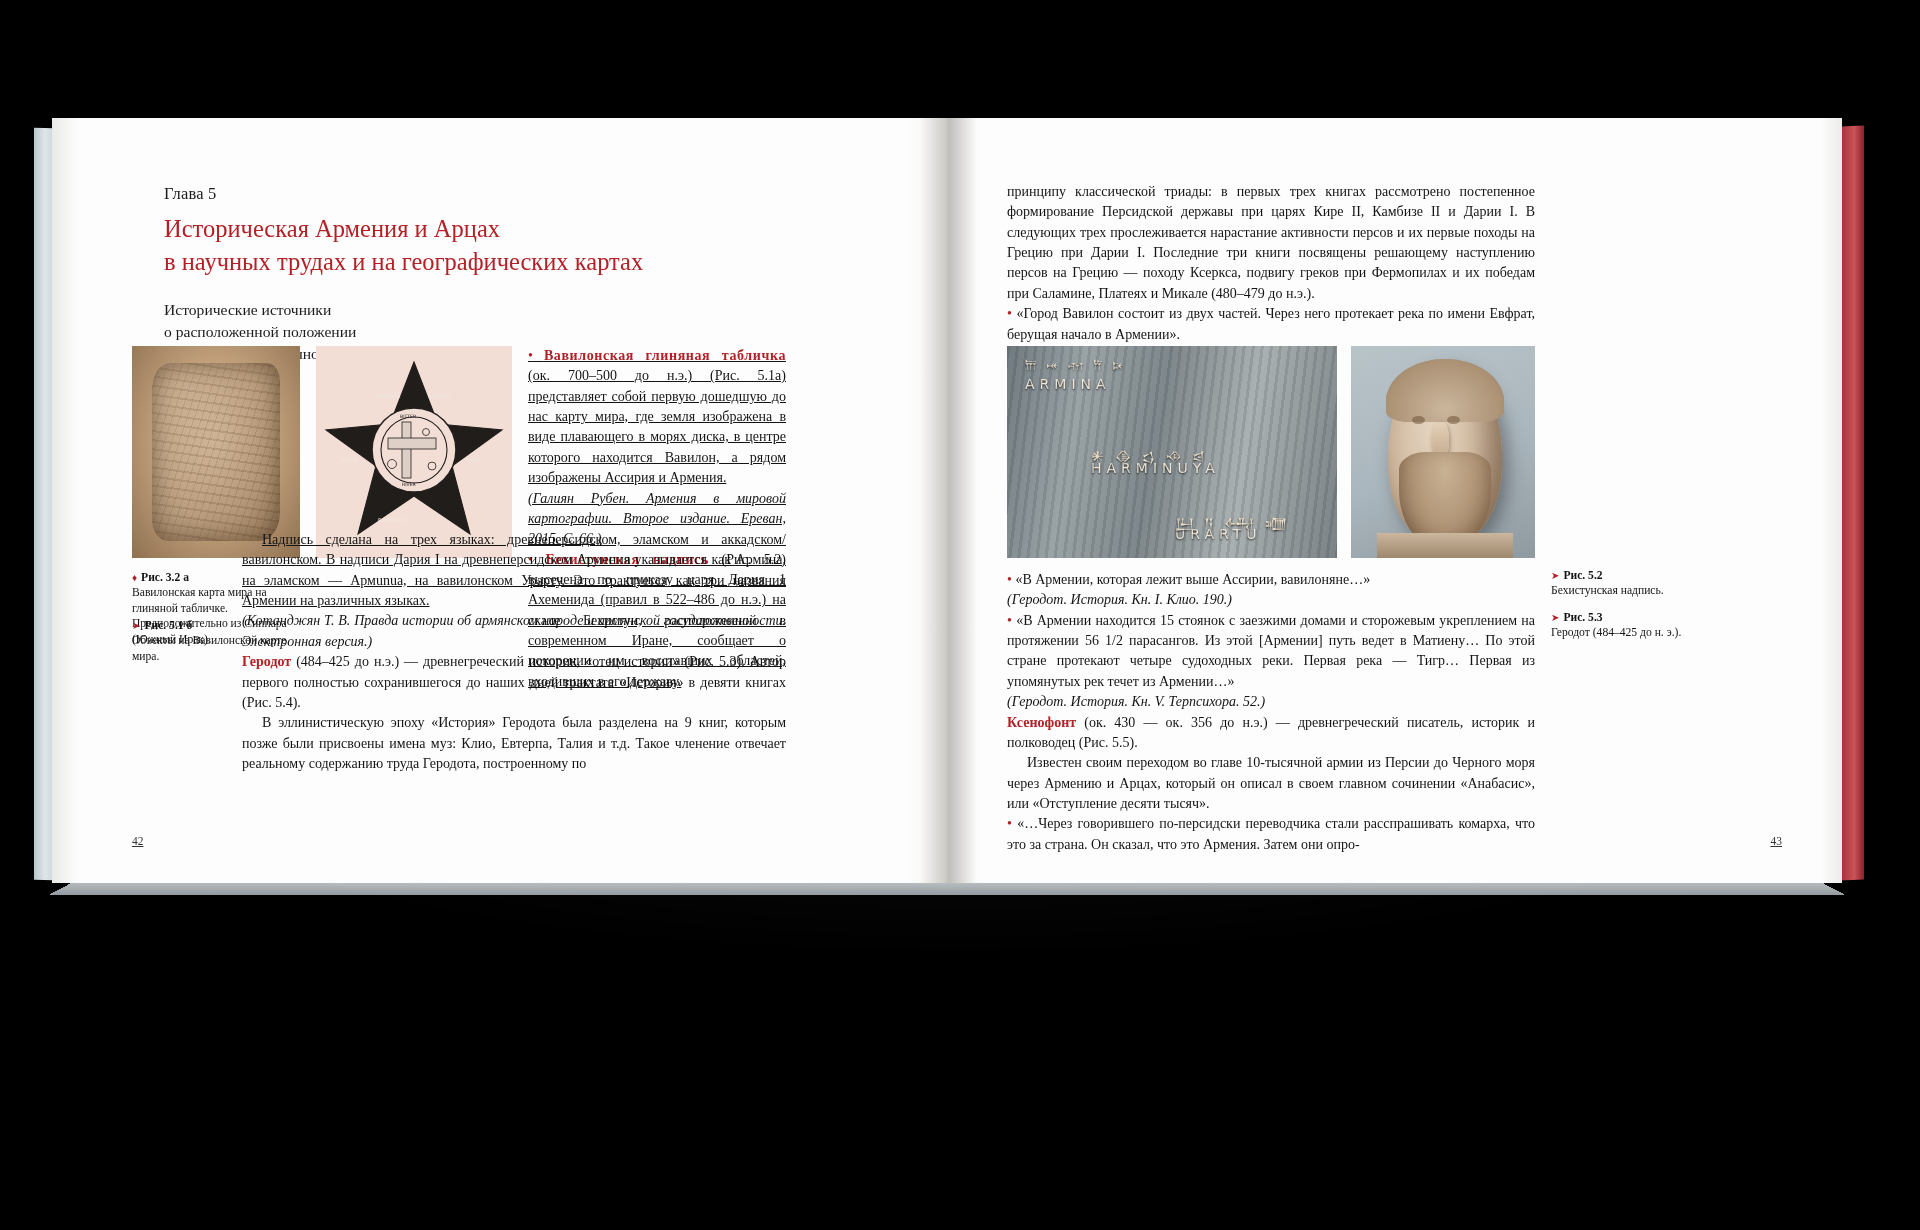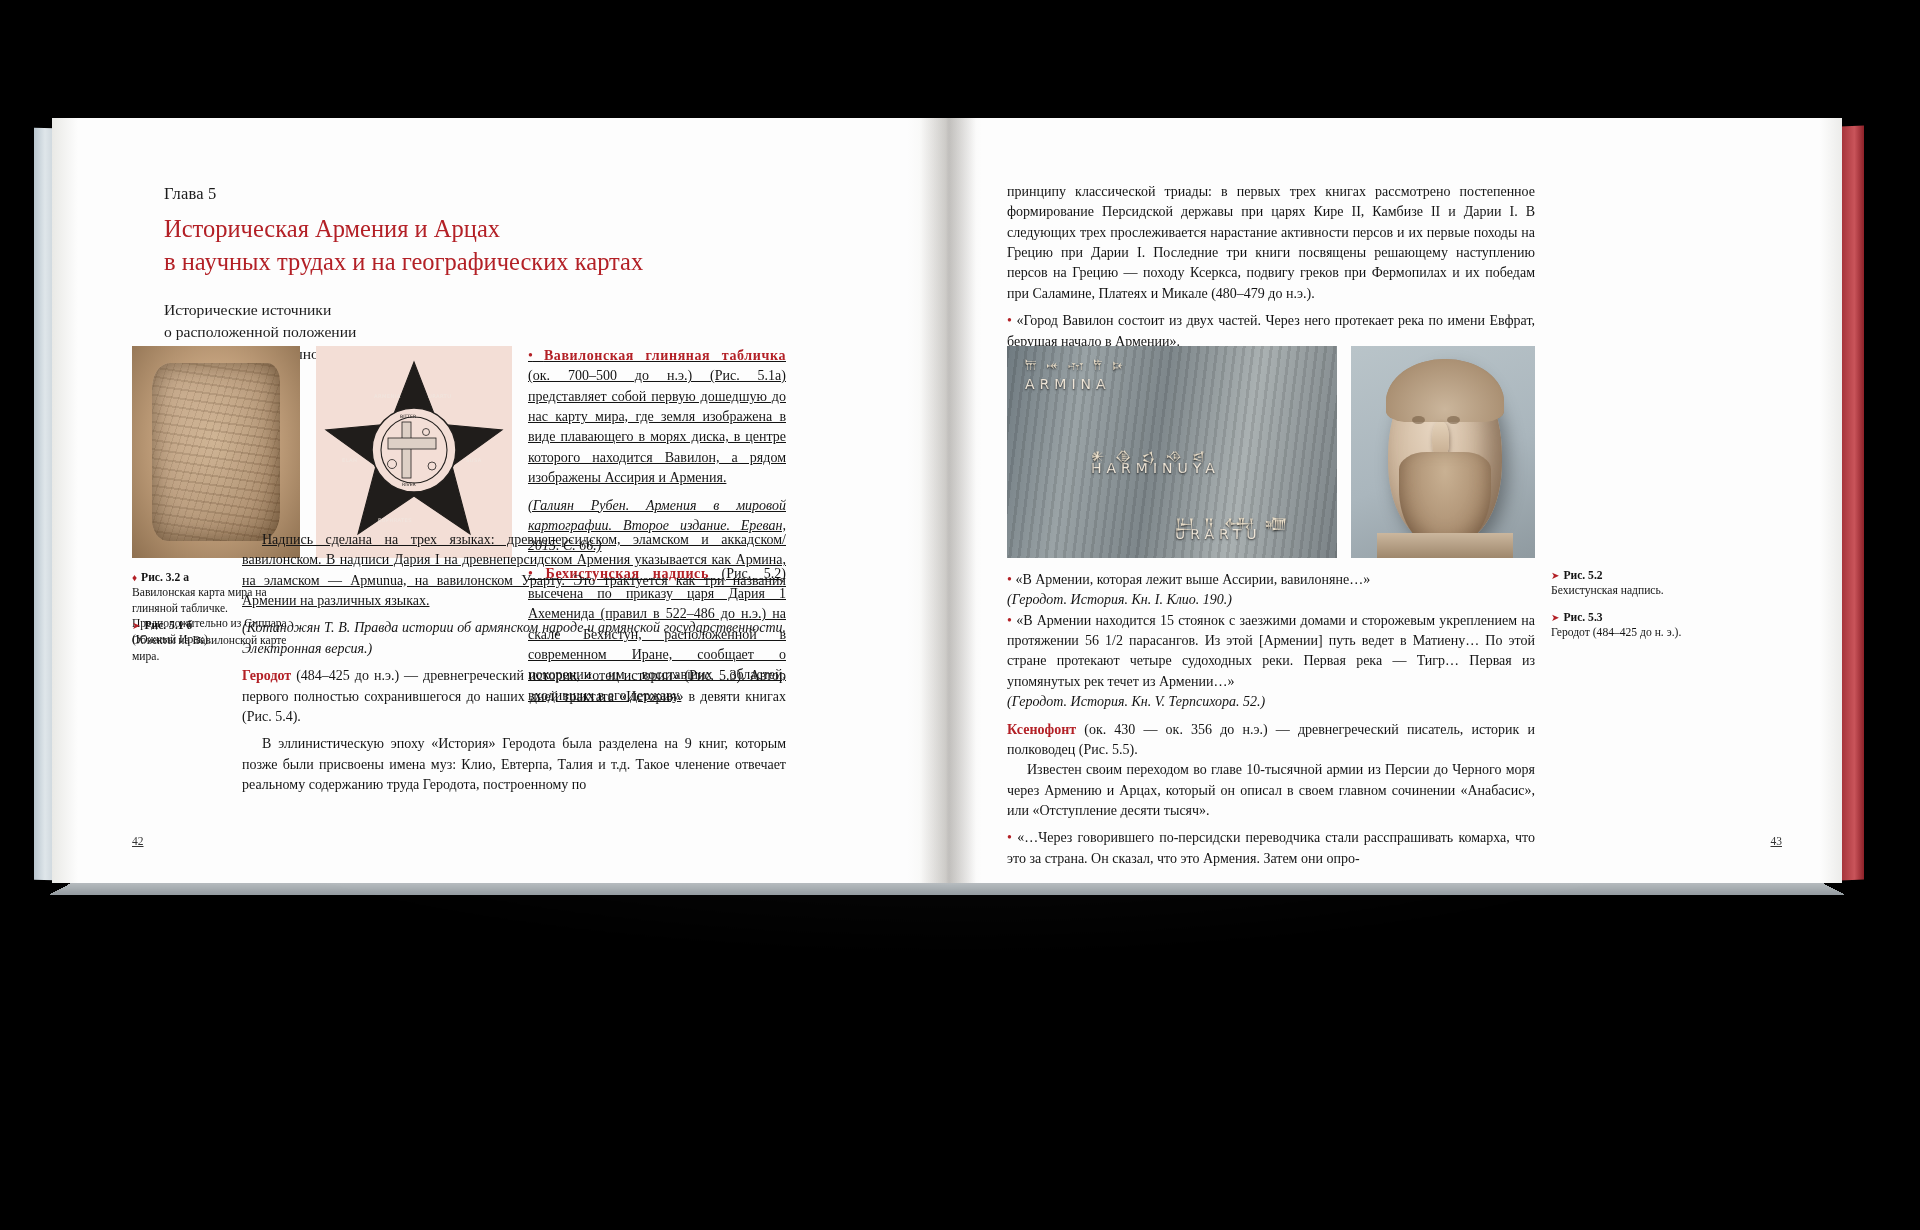--- a/index.html
+++ b/index.html
@@ -53,21 +53,21 @@
   
   .chapter-label{font-size:16.5px;color:#1b1b1b;letter-spacing:.2px;}
   .chapter-title{
     color:#b32026;font-size:24.5px;line-height:1.34;margin-top:9px;font-weight:400;
   }
   .subtitle{font-size:15.6px;line-height:1.42;color:#1b1b1b;margin-top:20px;}
 
   .col-text{font-size:14px;line-height:1.455;color:#141414;text-align:justify;}
   .col-text p{margin:0;}
   .col-text p.ind{text-indent:20px;}
-  .col-text p.gap{margin-top:7px;}
+  .col-text p.gap{margin-top:0;}
   .red{color:#b32026;font-weight:bold;}
   .redsp{color:#b32026;font-weight:bold;letter-spacing:.6px;}
   .ital{font-style:italic;}
   .bullet{color:#b32026;}
 
   .caption{font-size:11.6px;line-height:1.33;color:#141414;}
   .caption .cap-head{font-weight:bold;}
   .capmark{color:#b32026;font-size:10px;margin-right:4px;}
 
   .folio{position:absolute;bottom:36px;font-size:11.5px;color:#333;text-decoration:underline;}

